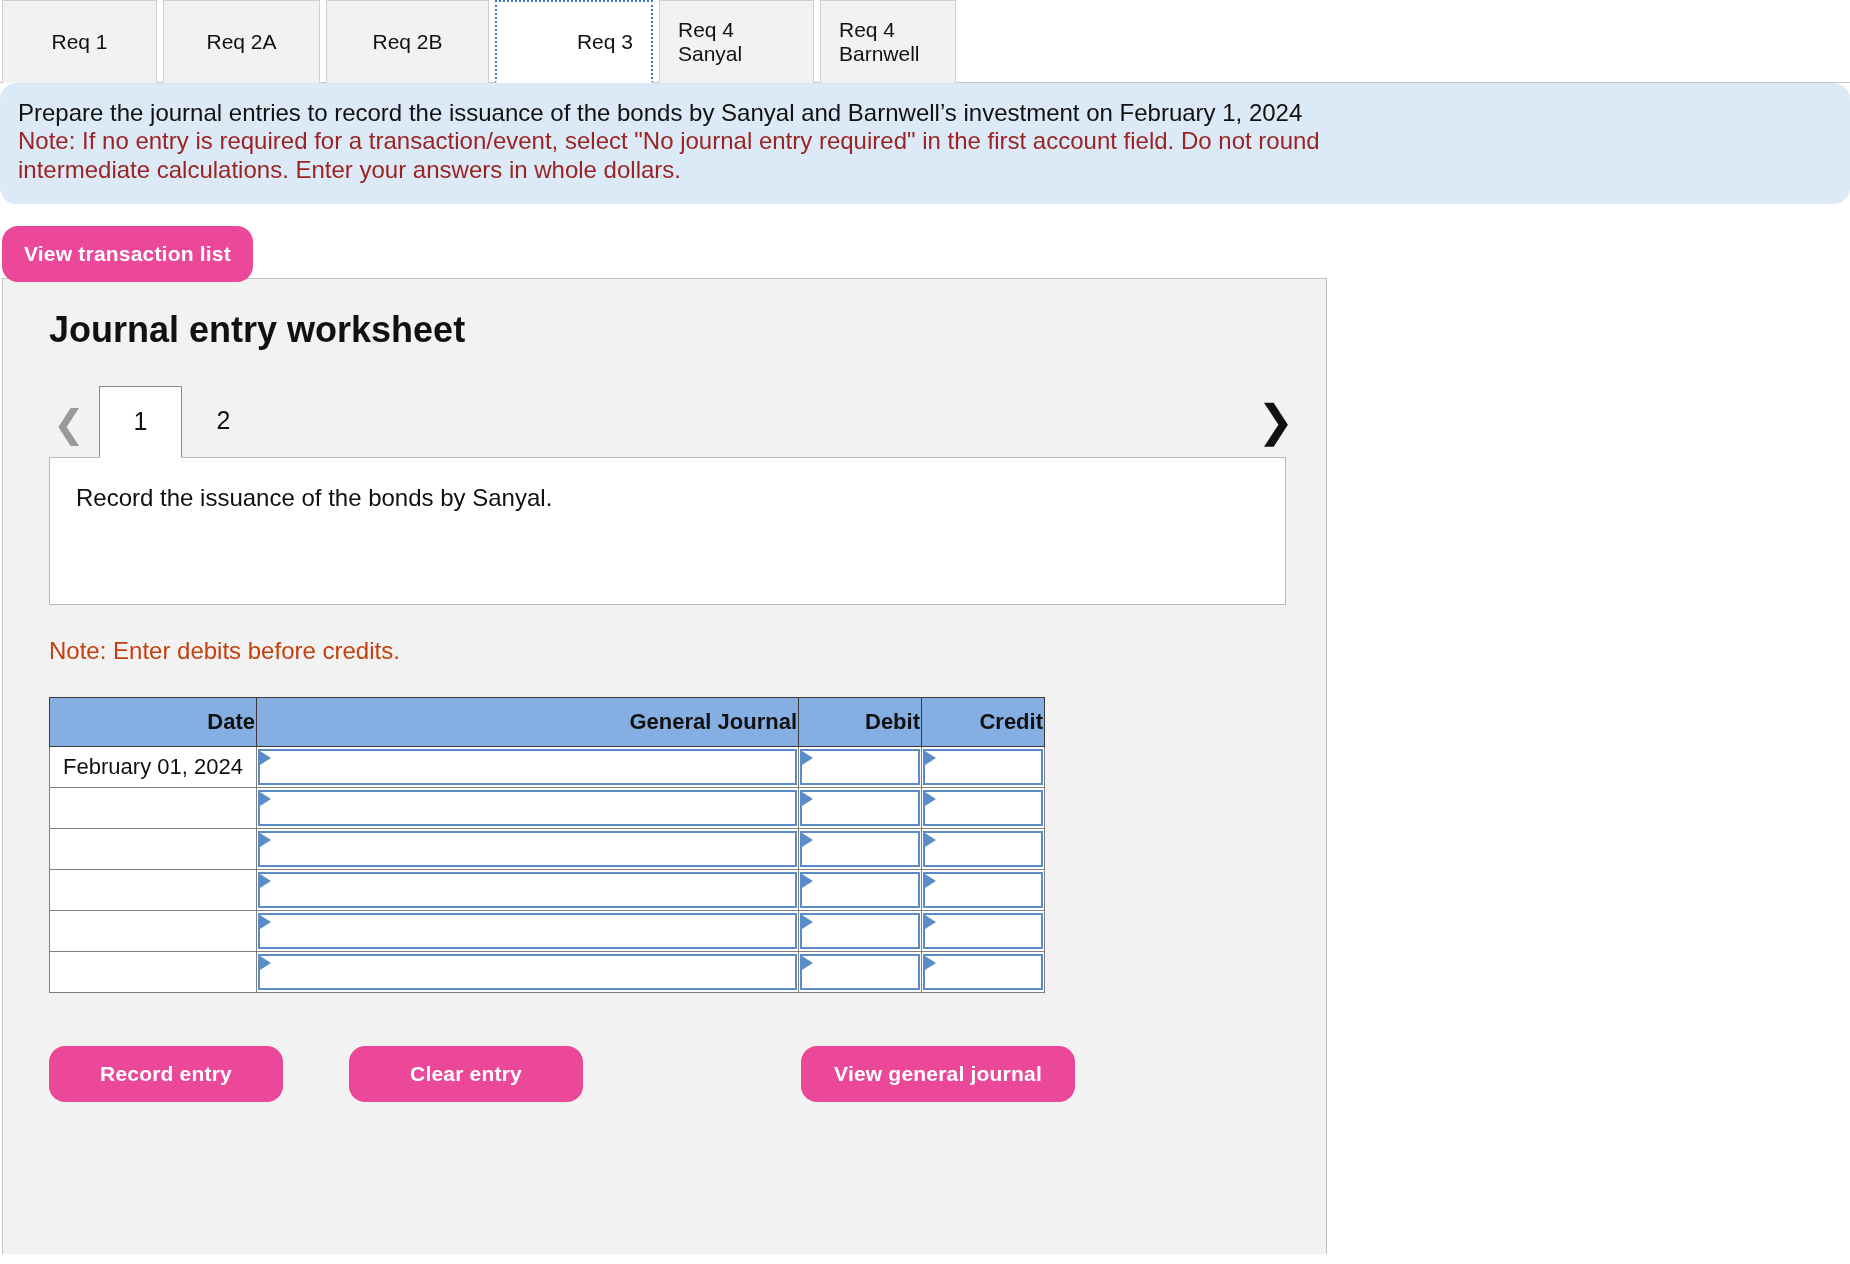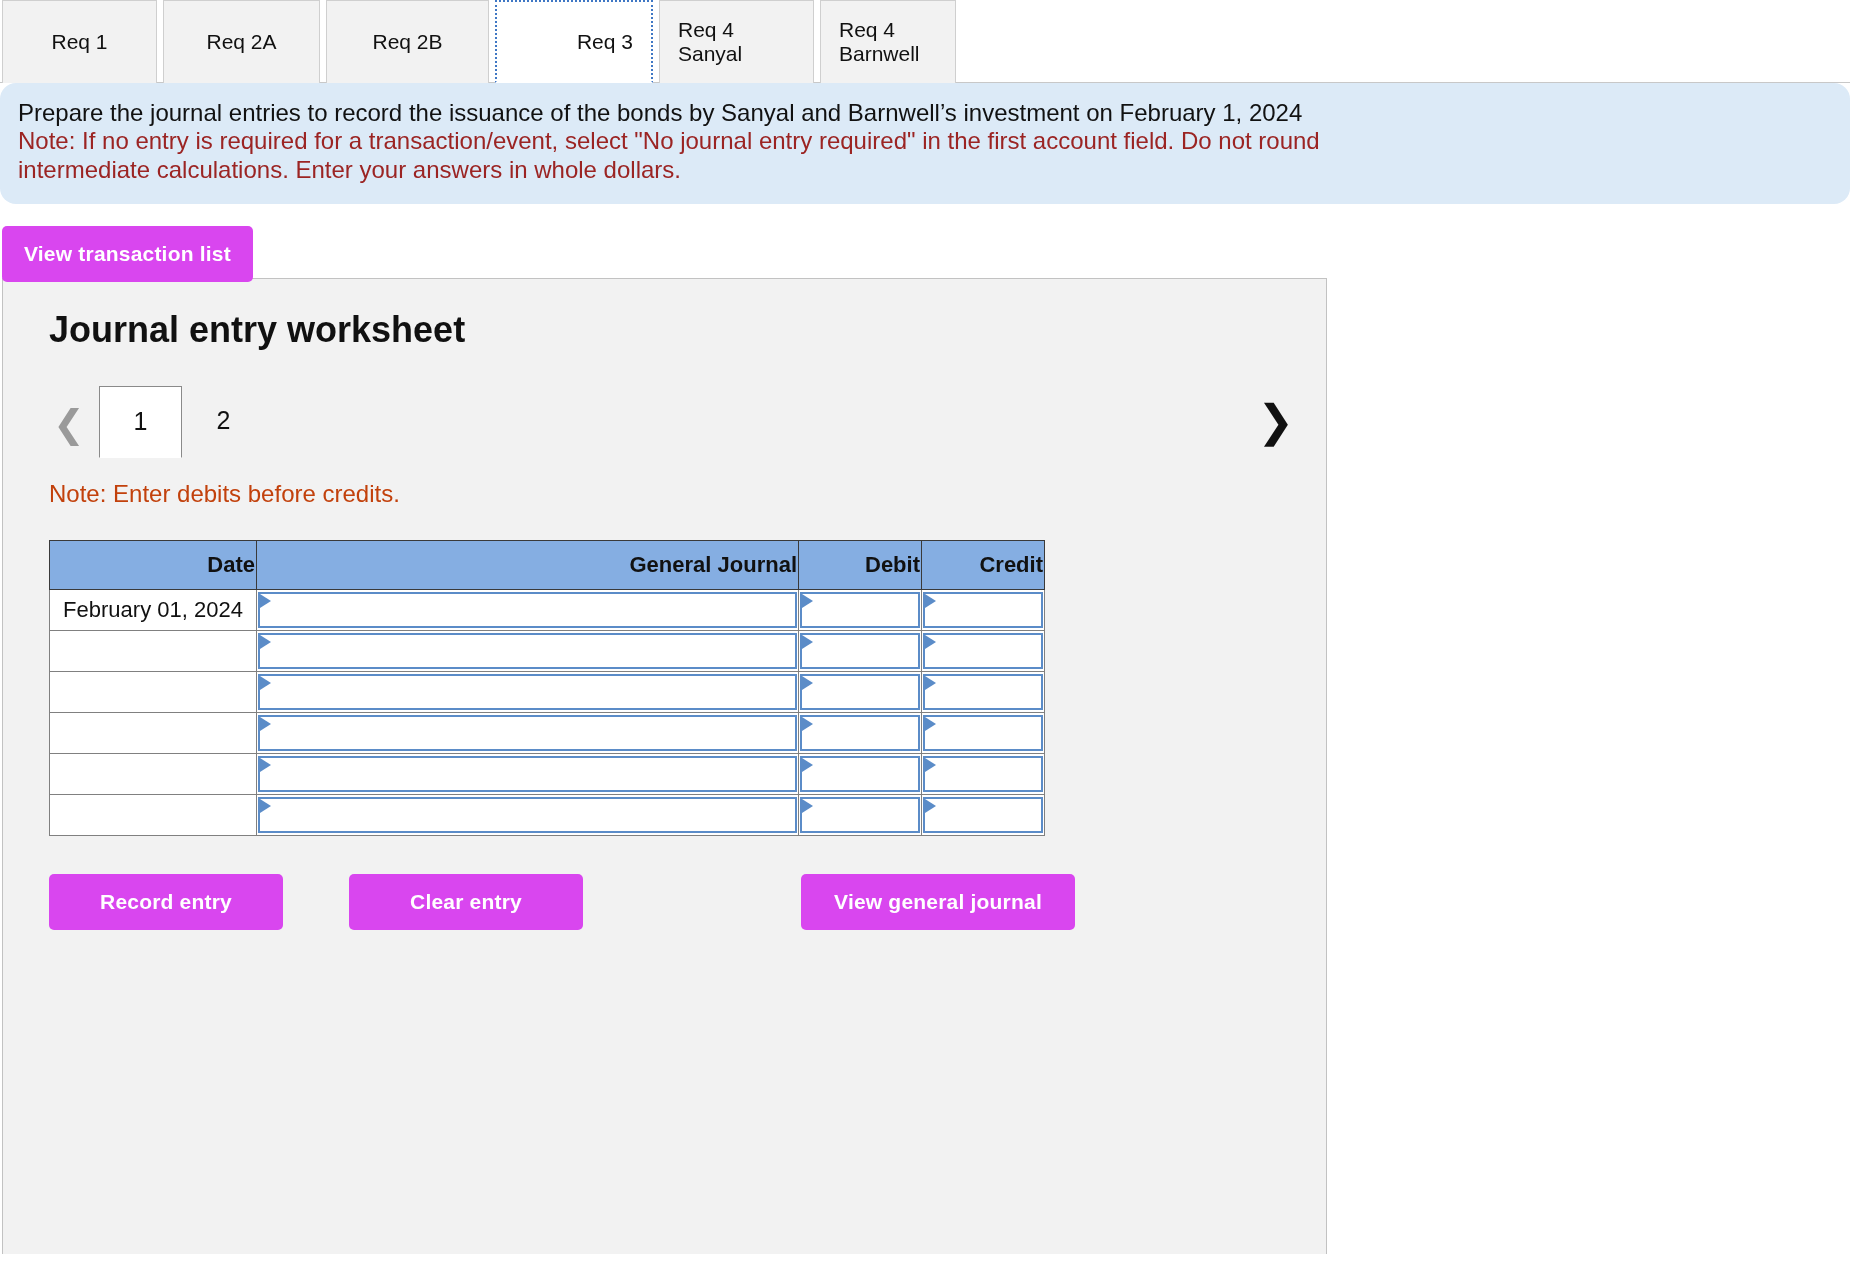--- a/index.html
+++ b/index.html
@@ -68,24 +68,24 @@
     color: #111;
   }
   .instruction .note {
     font-size: 24px;
     line-height: 1.18;
     color: #9b2423;
   }
 
   
   .btn {
-    background: #d946ef;
+    background: #ec4899;
     color: #ffffff;
     border: none;
-    border-radius: 5px;
+    border-radius: 16px;
     font-family: "Liberation Sans", sans-serif;
     font-size: 21px;
     font-weight: bold;
     cursor: pointer;
     letter-spacing: 0.2px;
   }
   .transaction-bar {
     padding: 22px 0 0 2px;
     height: 74px;
     box-sizing: border-box;
@@ -229,21 +229,21 @@
     border-top: 7px solid transparent;
     border-bottom: 7px solid transparent;
   }
 
   
   .actions {
     display: flex;
     align-items: center;
     margin-top: 38px;
   }
-  .actions .btn { height: 56px; }
+  .actions .btn { height: 56px; margin-top: 15px; }
   #record-entry  { width: 234px; margin-right: 66px; }
   #clear-entry   { width: 234px; }
   #view-general-journal { width: 274px; margin-left: 218px; }
 </style>
 </head>
 <body>
 
 <div class="req-tabbar">
   <div class="req-tab w1">
       <span>Req 1</span>
@@ -283,20 +283,23 @@
     <span class="chev">❮</span>
     <div class="sheet-tab active">
         <span>1</span>
       </div>
     <div class="sheet-tab">
         <span>2</span>
       </div>
     <span class="chev next">❯</span>
   </div>
 
+  <div class="desc-box">
+    <span>Record the issuance of the bonds by Sanyal.</span>
+  </div>
 
   <div class="debits-note">Note: Enter debits before credits.</div>
 
   <table class="journal">
     <thead>
       <tr>
         <th class="col-date">Date</th>
         <th class="col-gj">General Journal</th>
         <th class="col-debit">Debit</th>
         <th class="col-credit">Credit</th>

